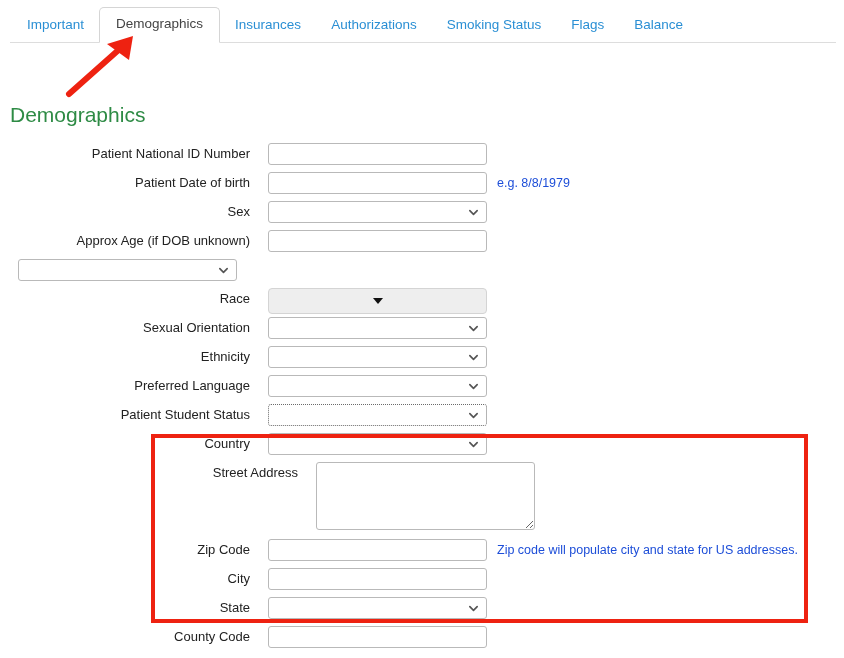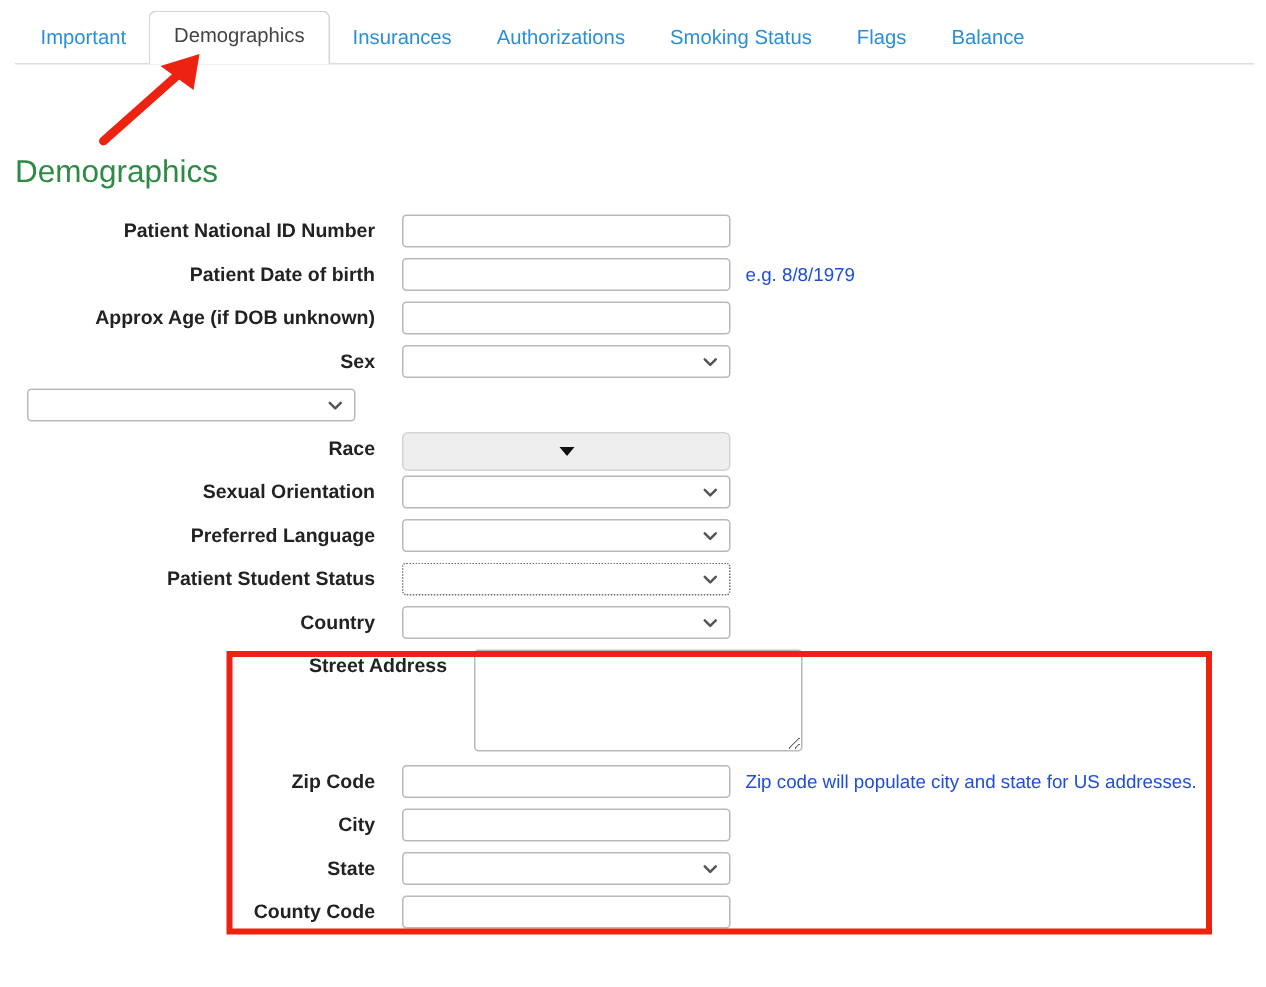--- a/index.html
+++ b/index.html
@@ -102,21 +102,20 @@
   }
   .label {
     width: 250px;
     text-align: right;
     font-size: 13px;
     line-height: 22px;
     color: #222222;
     padding-right: 0;
     white-space: nowrap;
     box-sizing: border-box;
-    font-weight: bold;
   }
   .control {
     margin-left: 18px;
     width: 219px;
     box-sizing: border-box;
     position: relative;
   }
   .hint {
     margin-left: 10px;
     font-size: 12.5px;
@@ -246,33 +245,33 @@
       </div>
     </div>
     <div class="row">
       <div class="label">Patient Date of birth</div>
       <div class="control">
         <input type="text" class="txt" style="">
       </div>
       <div class="hint">e.g. 8/8/1979</div>
     </div>
     <div class="row">
+      <div class="label">Sex</div>
+      <div class="control">
+        <div class="sel">
+          <svg class="chev" viewBox="0 0 12 12">
+            <polyline points="2,4.5 6,8.5 10,4.5" fill="none" stroke="#555555" stroke-width="1.8" stroke-linecap="round" stroke-linejoin="round"></polyline>
+          </svg>
+        </div>
+      </div>
+    </div>
+    <div class="row">
       <div class="label">Approx Age (if DOB unknown)</div>
       <div class="control">
         <input type="text" class="txt" style="">
-      </div>
-    </div>
-    <div class="row">
-      <div class="label">Sex</div>
-      <div class="control">
-        <div class="sel">
-          <svg class="chev" viewBox="0 0 12 12">
-            <polyline points="2,4.5 6,8.5 10,4.5" fill="none" stroke="#555555" stroke-width="1.8" stroke-linecap="round" stroke-linejoin="round"></polyline>
-          </svg>
-        </div>
       </div>
     </div>
     <div class="row">
       <div class="control">
         <div class="sel">
           <svg class="chev" viewBox="0 0 12 12">
             <polyline points="2,4.5 6,8.5 10,4.5" fill="none" stroke="#555555" stroke-width="1.8" stroke-linecap="round" stroke-linejoin="round"></polyline>
           </svg>
         </div>
       </div>
@@ -289,20 +288,30 @@
       <div class="label">Sexual Orientation</div>
       <div class="control">
         <div class="sel">
           <svg class="chev" viewBox="0 0 12 12">
             <polyline points="2,4.5 6,8.5 10,4.5" fill="none" stroke="#555555" stroke-width="1.8" stroke-linecap="round" stroke-linejoin="round"></polyline>
           </svg>
         </div>
       </div>
     </div>
     <div class="row">
+      <div class="label">Ethnicity</div>
+      <div class="control">
+        <div class="sel">
+          <svg class="chev" viewBox="0 0 12 12">
+            <polyline points="2,4.5 6,8.5 10,4.5" fill="none" stroke="#555555" stroke-width="1.8" stroke-linecap="round" stroke-linejoin="round"></polyline>
+          </svg>
+        </div>
+      </div>
+    </div>
+    <div class="row">
       <div class="label">Preferred Language</div>
       <div class="control">
         <div class="sel">
           <svg class="chev" viewBox="0 0 12 12">
             <polyline points="2,4.5 6,8.5 10,4.5" fill="none" stroke="#555555" stroke-width="1.8" stroke-linecap="round" stroke-linejoin="round"></polyline>
           </svg>
         </div>
       </div>
     </div>
     <div class="row">

